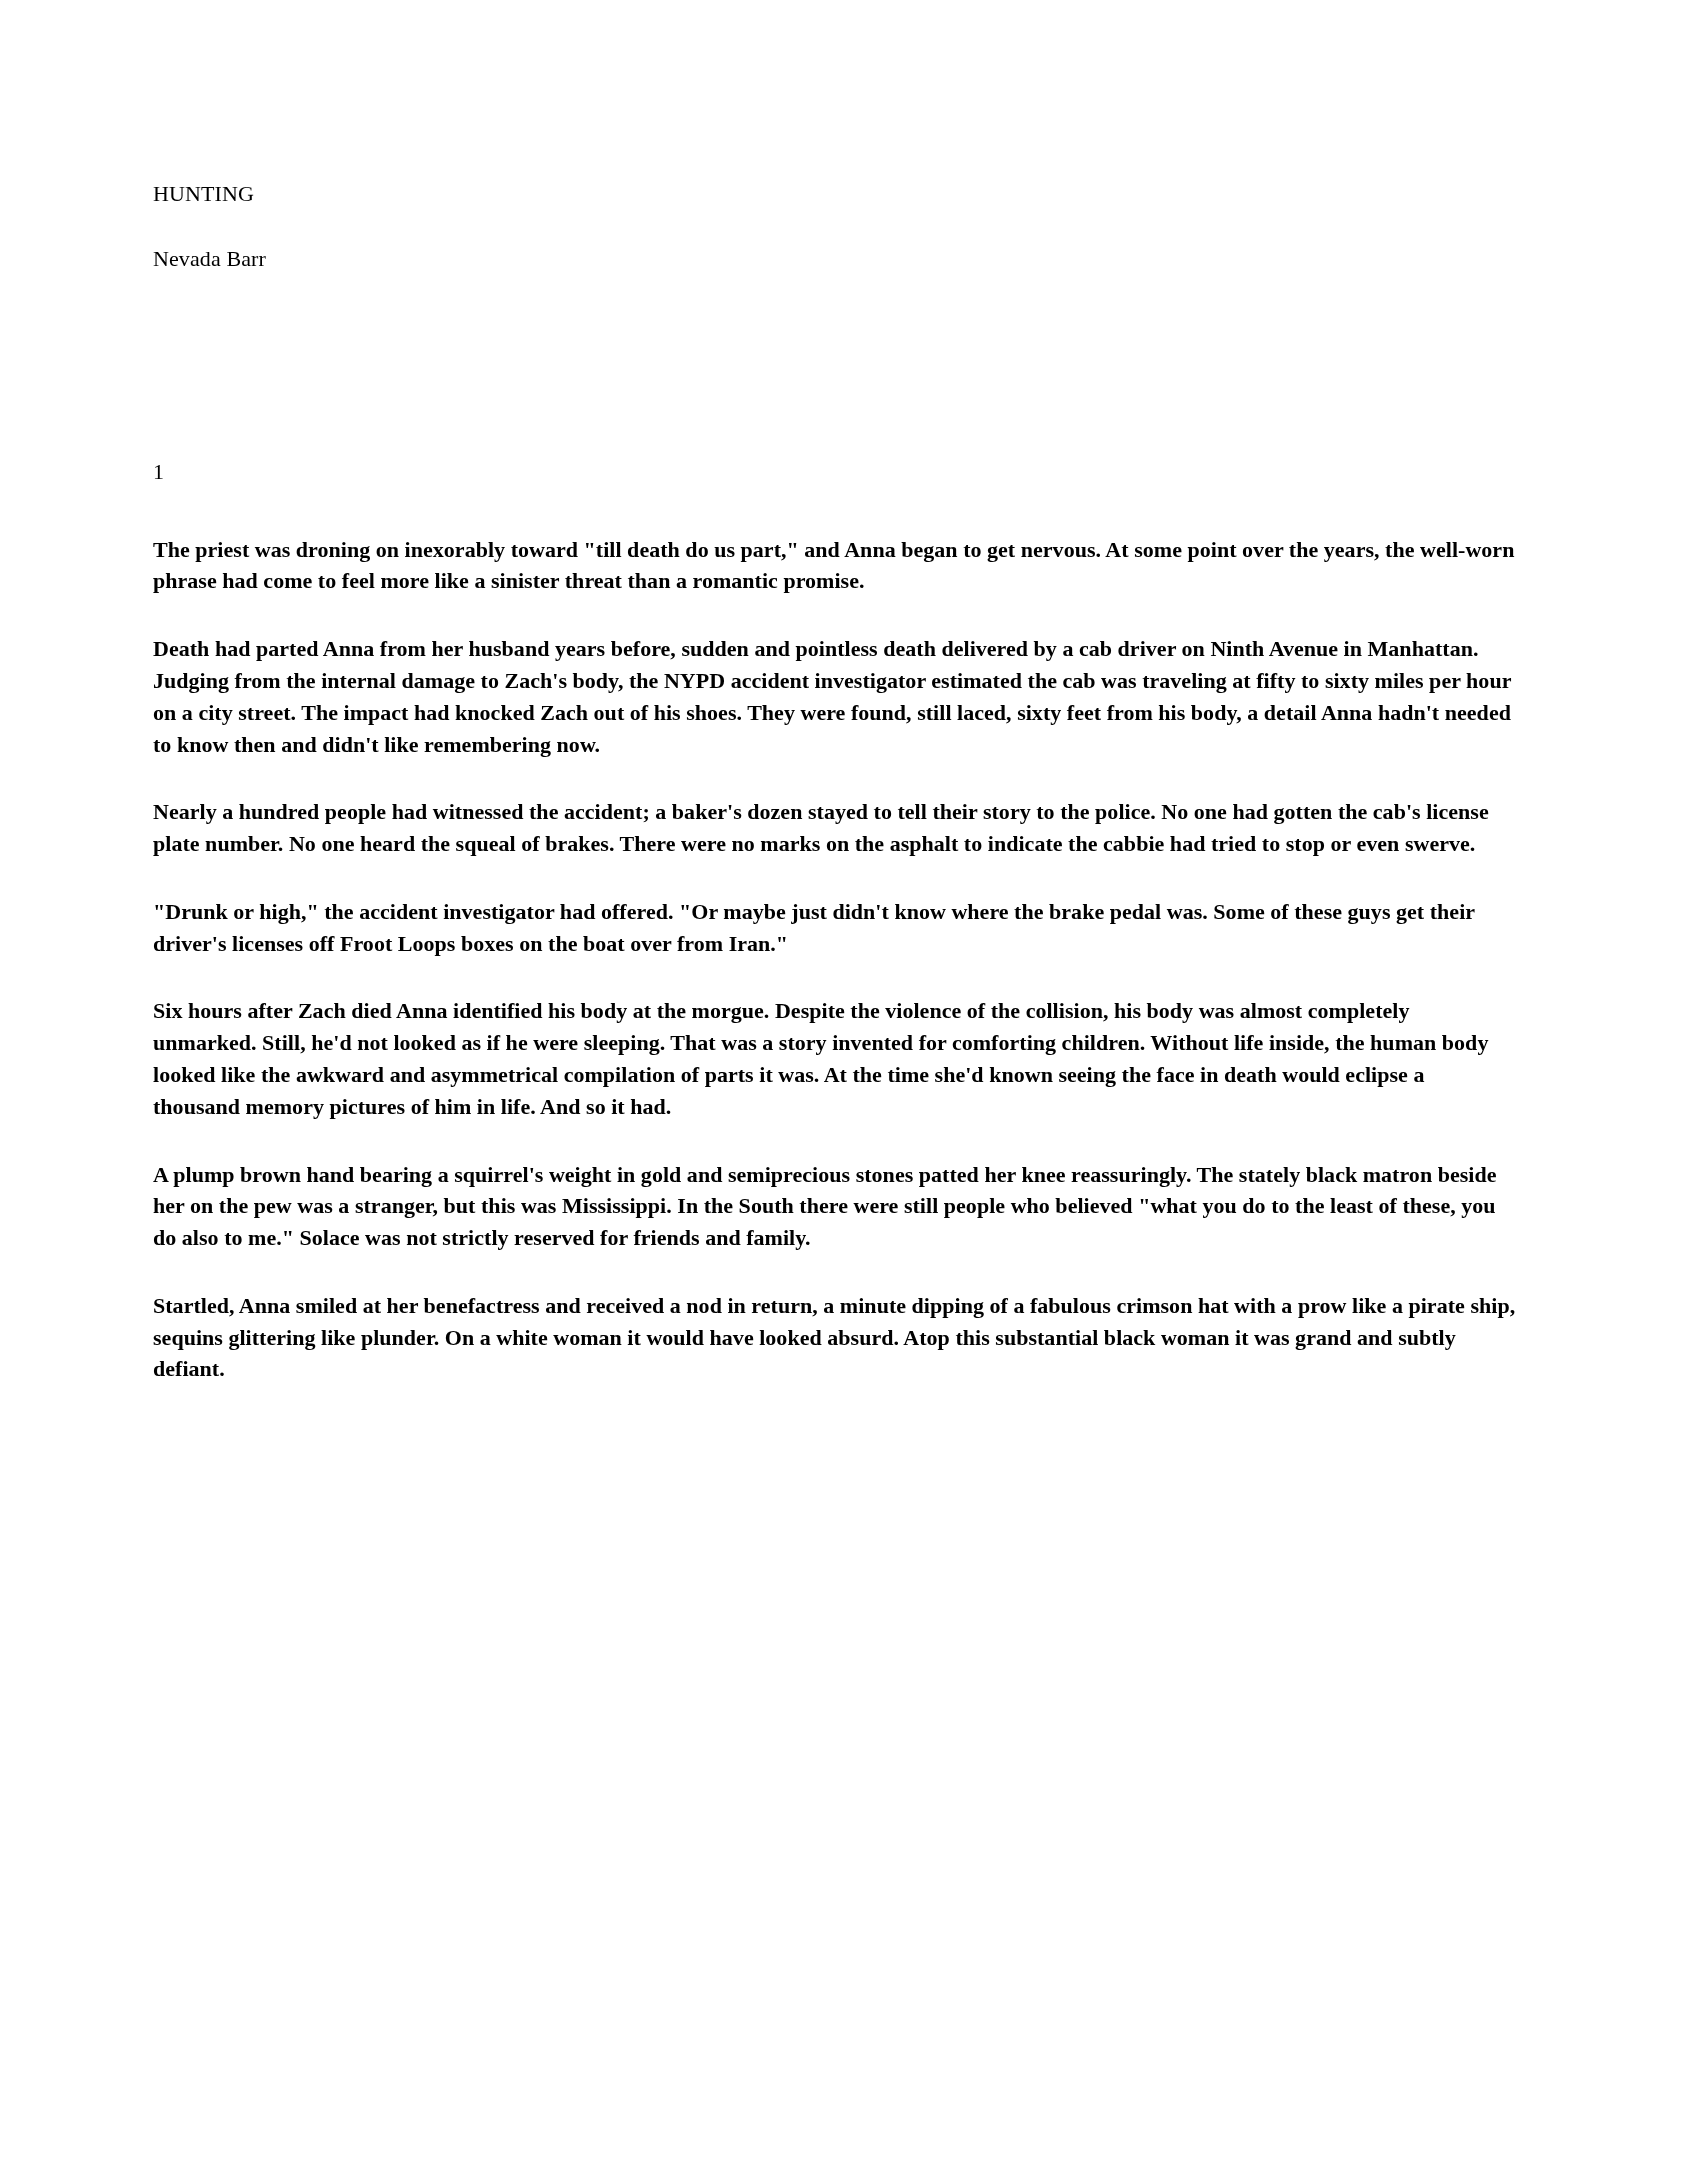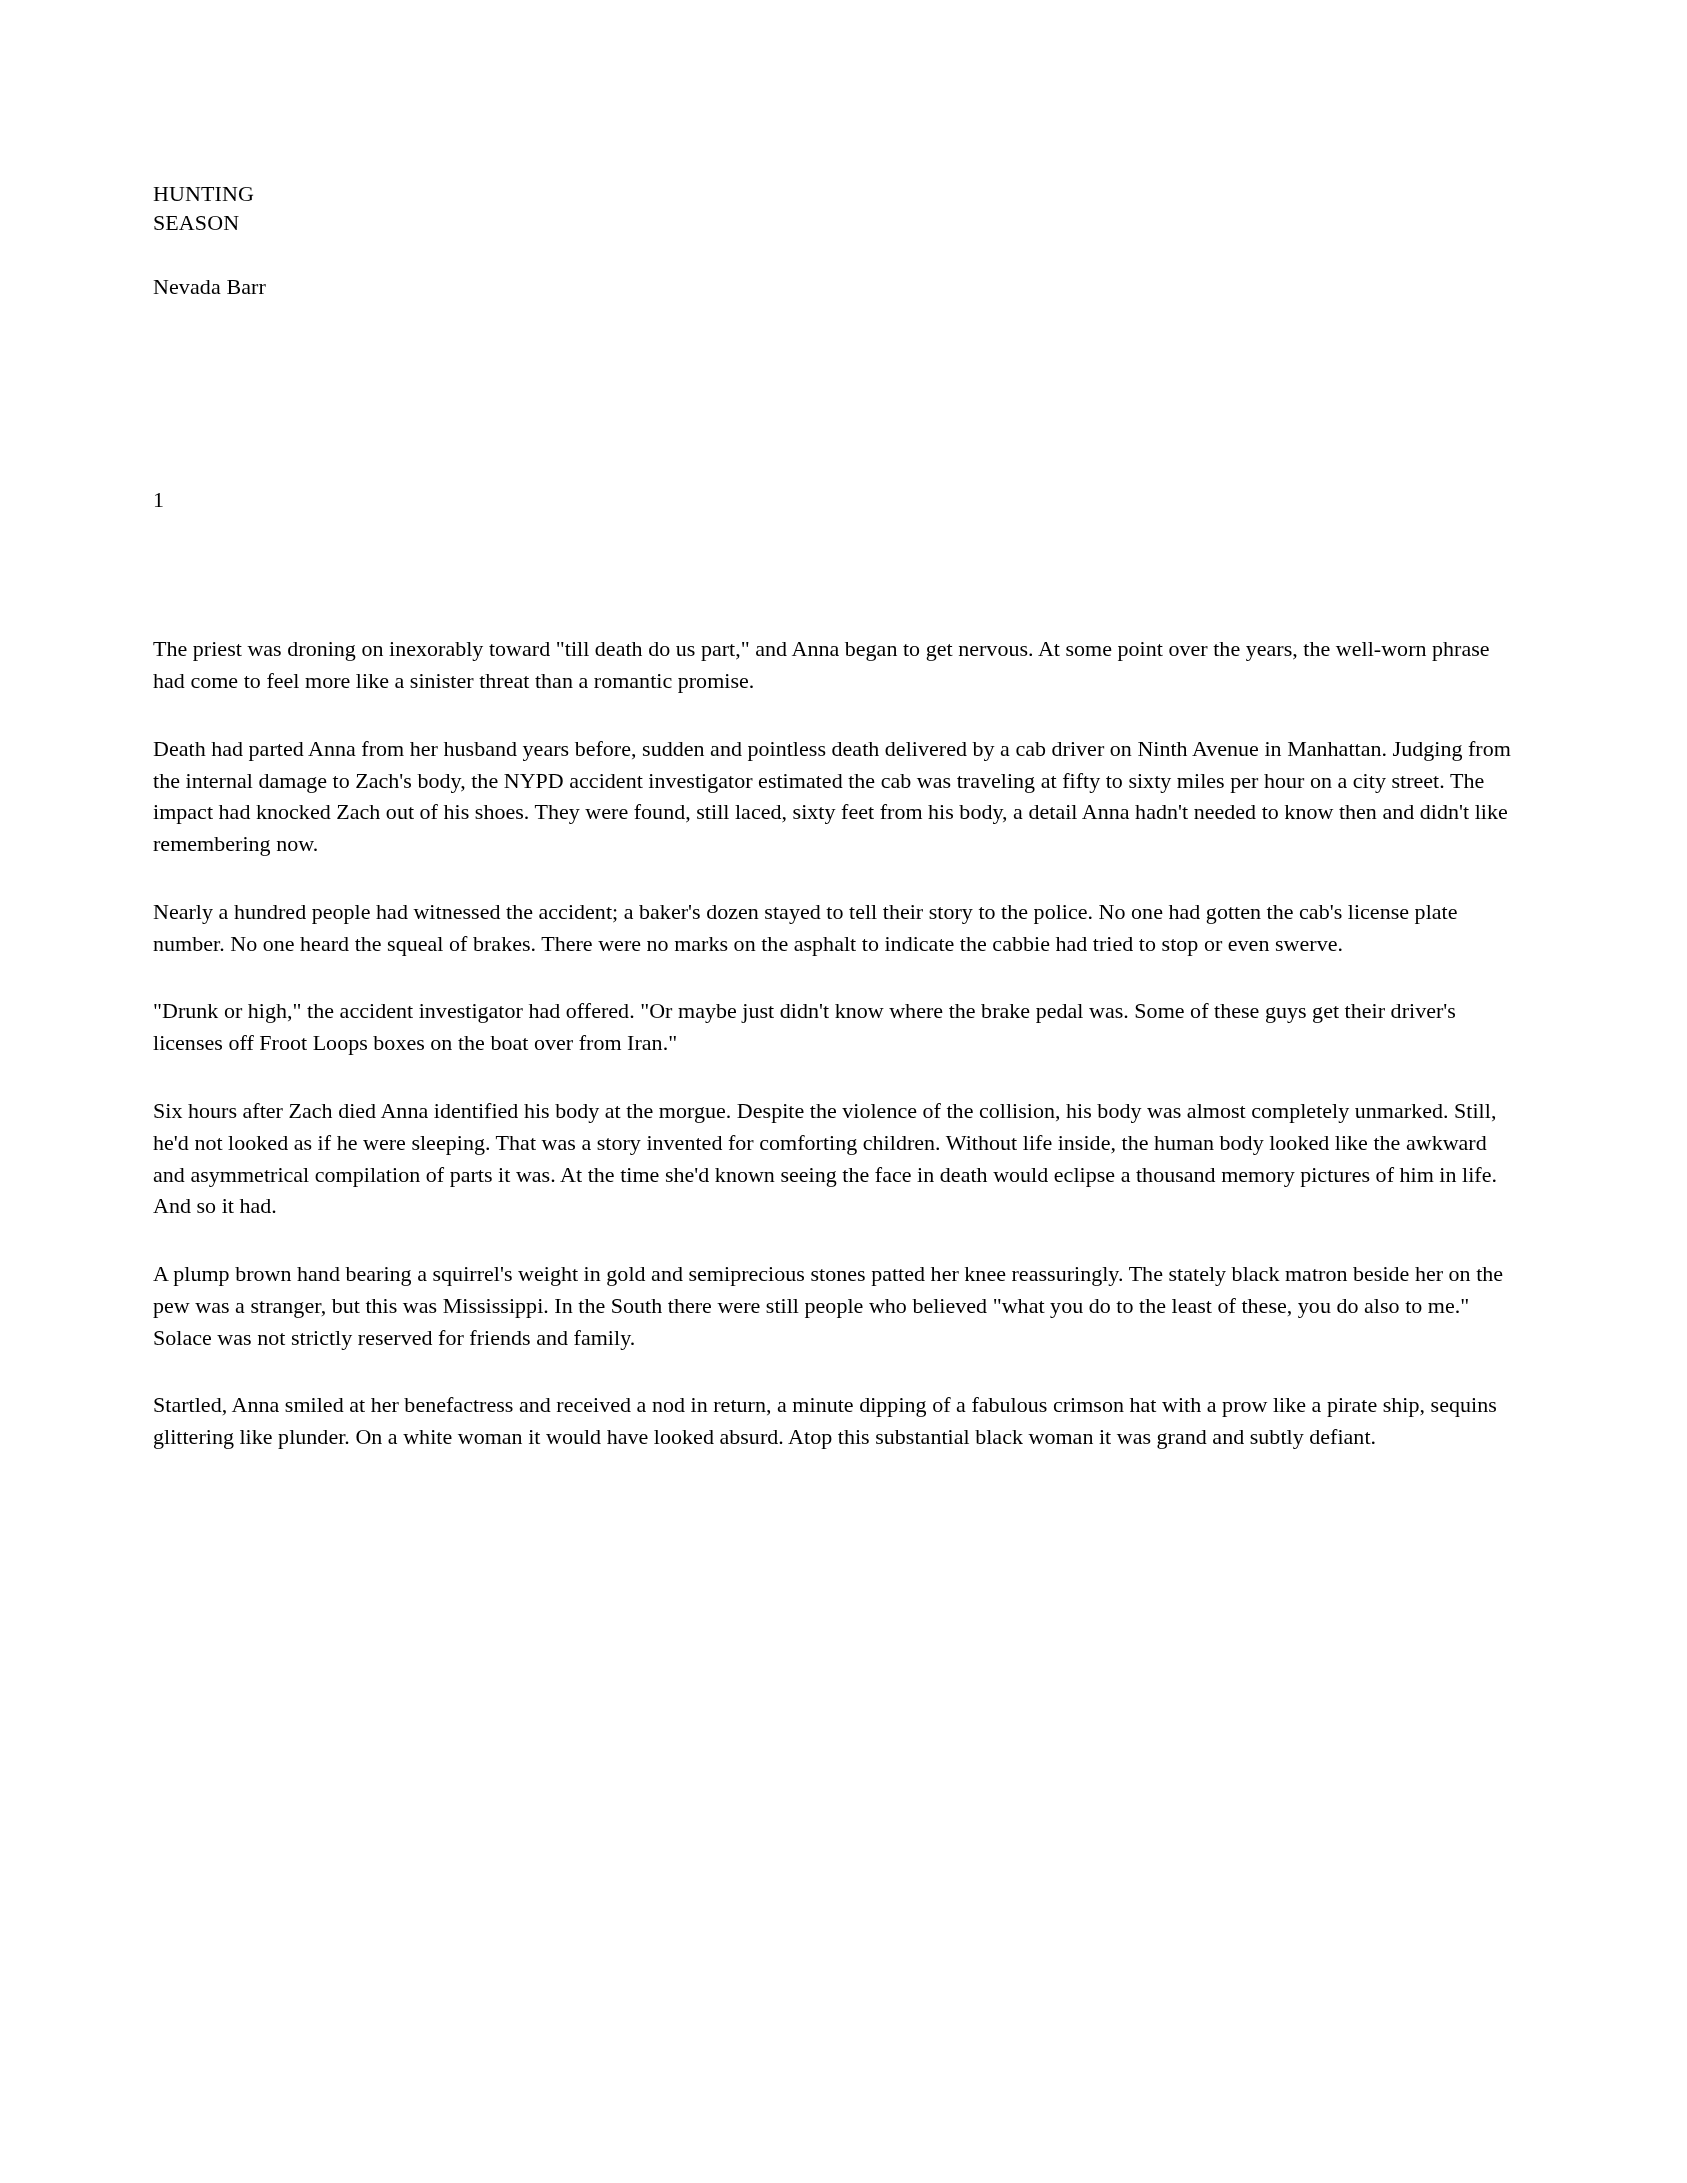--- a/index.html
+++ b/index.html
@@ -40,21 +40,22 @@
     font-size: 22px;
     margin-top: 37px;
     letter-spacing: 0.1px;
   }
   .chapter-number {
     font-size: 22px;
     margin-top: 187px;
     letter-spacing: 0.1px;
   }
   .body-text {
-    margin-top: 120px;
+    margin-top: 49px;
+    font-weight: bold;
   }
   .para {
     font-size: 22px;
     line-height: 1.445;
     text-align: left;
     margin: 0 0 36px 0;
     letter-spacing: 0.03px;
     width: 1363px;
   }
   .para:last-child {
@@ -62,21 +63,20 @@
   }
 </style>
 </head>
 <body>
 
 <div class="page">
   <div class="content">
 
     <div class="title-block">
       <div class="title-line">HUNTING</div>
-      <div class="title-line">SEASON</div>
     </div>
 
     <div class="author">Nevada Barr</div>
 
     <div class="chapter-number">1</div>
 
     <div class="body-text">
       <p class="para">The priest was droning on inexorably toward "till death do us part," and Anna began to get nervous. At some point over the years, the well-worn phrase had come to feel more like a sinister threat than a romantic promise.</p>
       <p class="para">Death had parted Anna from her husband years before, sudden and pointless death delivered by a cab driver on Ninth Avenue in Manhattan. Judging from the internal damage to Zach's body, the NYPD accident investigator estimated the cab was traveling at fifty to sixty miles per hour on a city street. The impact had knocked Zach out of his shoes. They were found, still laced, sixty feet from his body, a detail Anna hadn't needed to know then and didn't like remembering now.</p>
       <p class="para">Nearly a hundred people had witnessed the accident; a baker's dozen stayed to tell their story to the police. No one had gotten the cab's license plate number. No one heard the squeal of brakes. There were no marks on the asphalt to indicate the cabbie had tried to stop or even swerve.</p>

